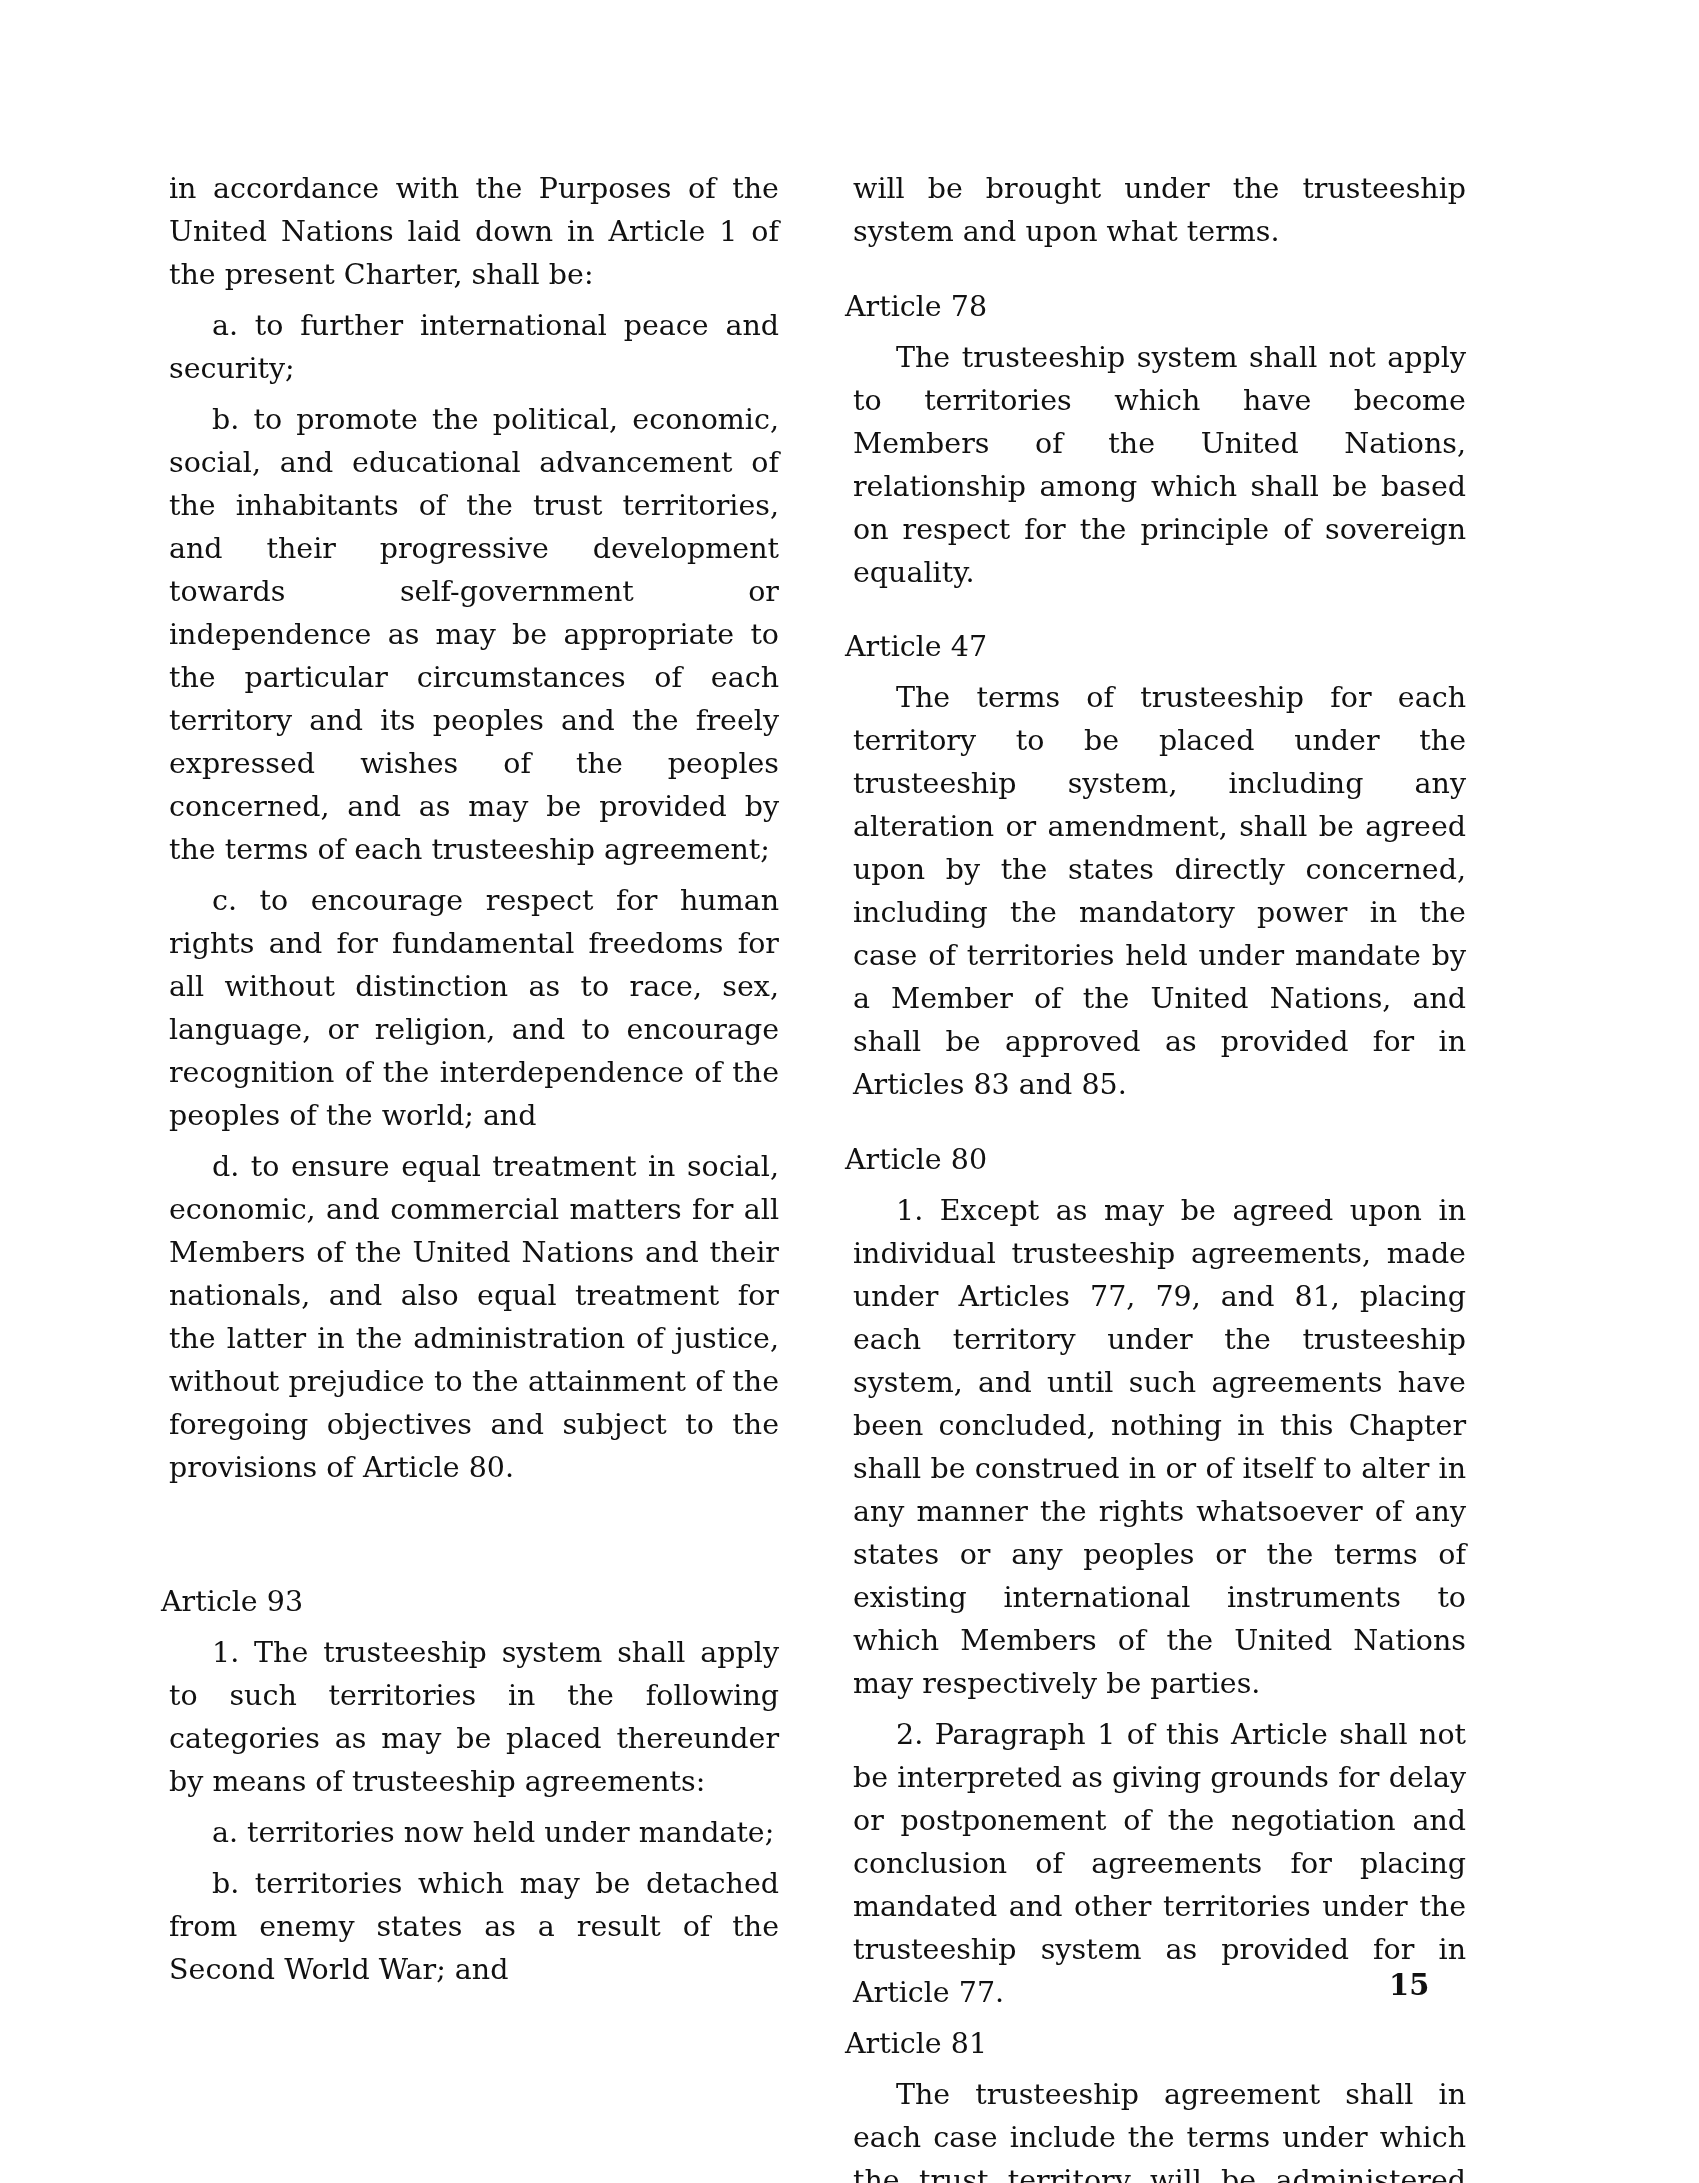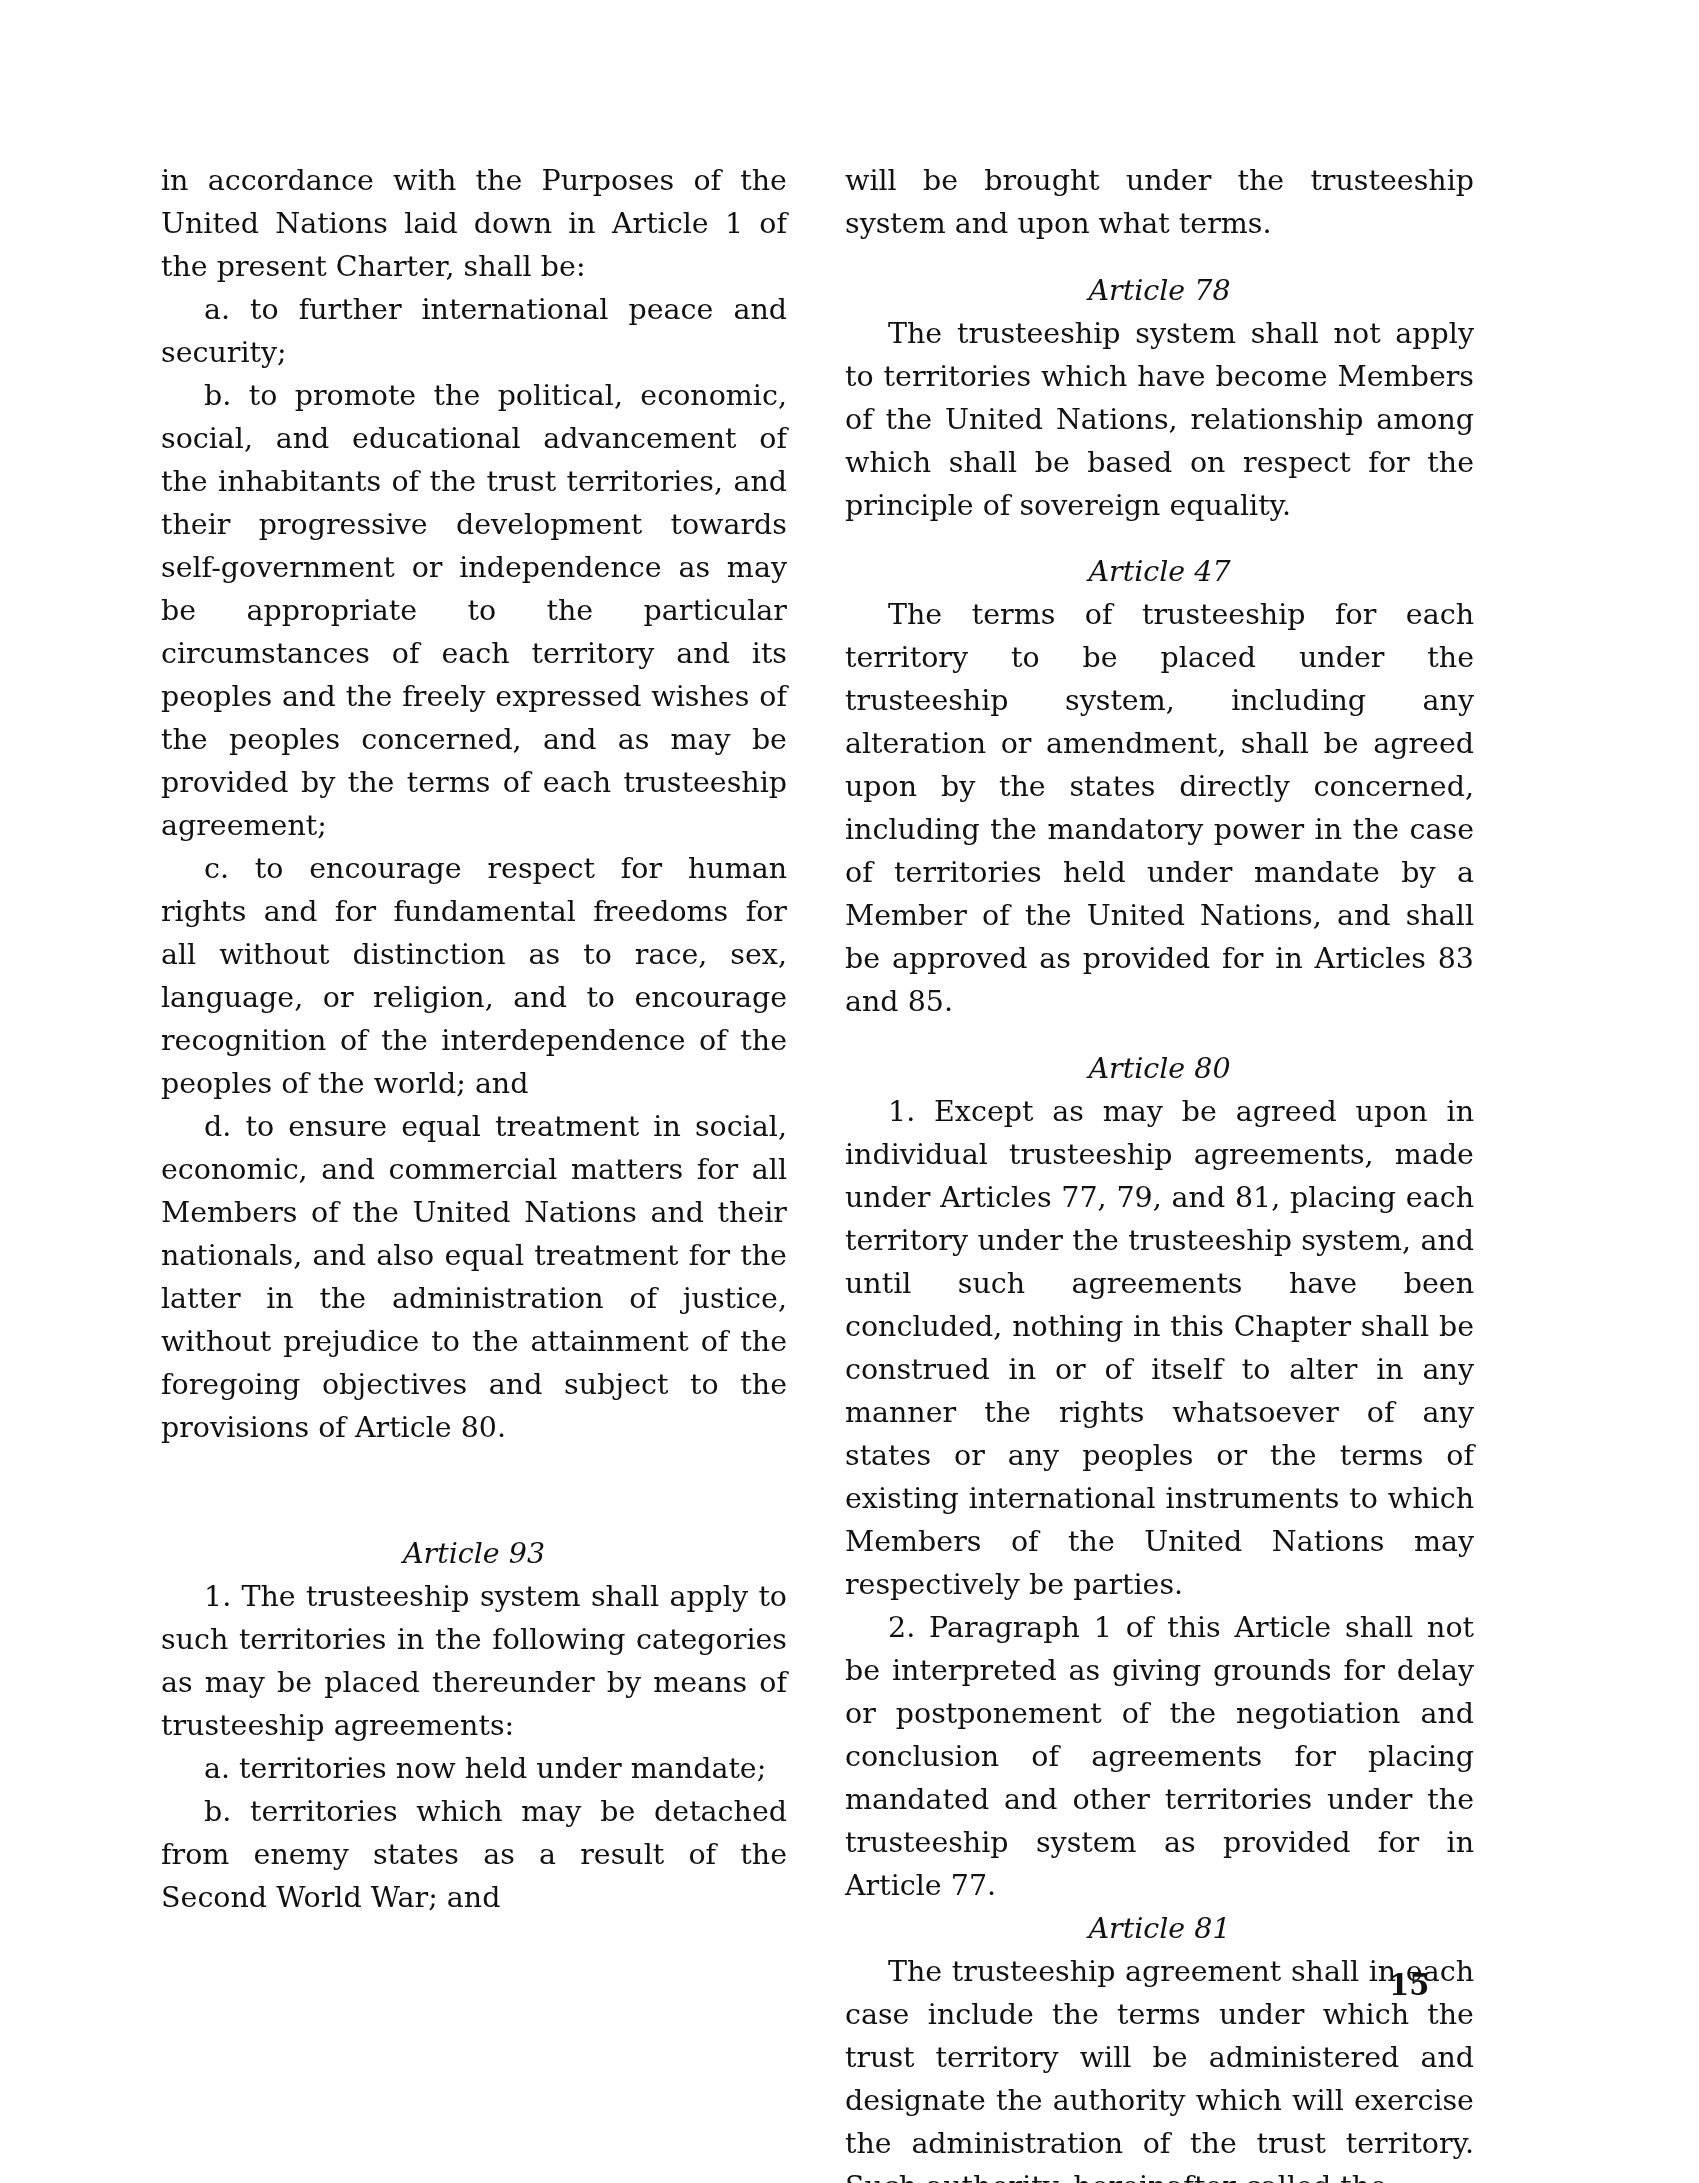--- a/index.html
+++ b/index.html
@@ -2,24 +2,24 @@
 <html style="font-size:11px"><head>
 <meta charset="utf-8">
 <style>
   html, body { margin: 0; padding: 0; background: #ffffff; }
   body { width: 1699px; height: 2183px; position: relative; overflow: hidden;
          font-family: "DejaVu Serif", "Liberation Serif", serif; color: #111; }
   .col { position: absolute; top: 159px; width: 626px; font-size: 28.5px; line-height: 43px;
          text-align: justify; }
   .col.left { left: 161px; }
   .col.right { left: 845px; width: 629px; }
-  .p { margin: 0; text-indent: 43px; }
+  .p { margin: 8px; text-indent: 43px; }
   .p.noindent { text-indent: 0; }
   .p.sub { text-indent: 43px; }
-  .heading { text-align: center; font-style: italic; margin: 0; }
+  .heading { text-align: left; margin: 0; }
   .gap-m { height: 23.6px; }
   .gap-l { height: 83px; }
   .page-num { position: absolute; left: 1389px; top: 1968px; font-size: 29px; font-weight: bold; text-align: center; }
 </style>
 </head>
 <body>
 
 <div class="col left">
     <p class="p noindent">in accordance with the Purposes of the United Nations laid down in Article 1 of the present Charter, shall be:</p>
     <p class="p sub">a. to further international peace and security;</p>

